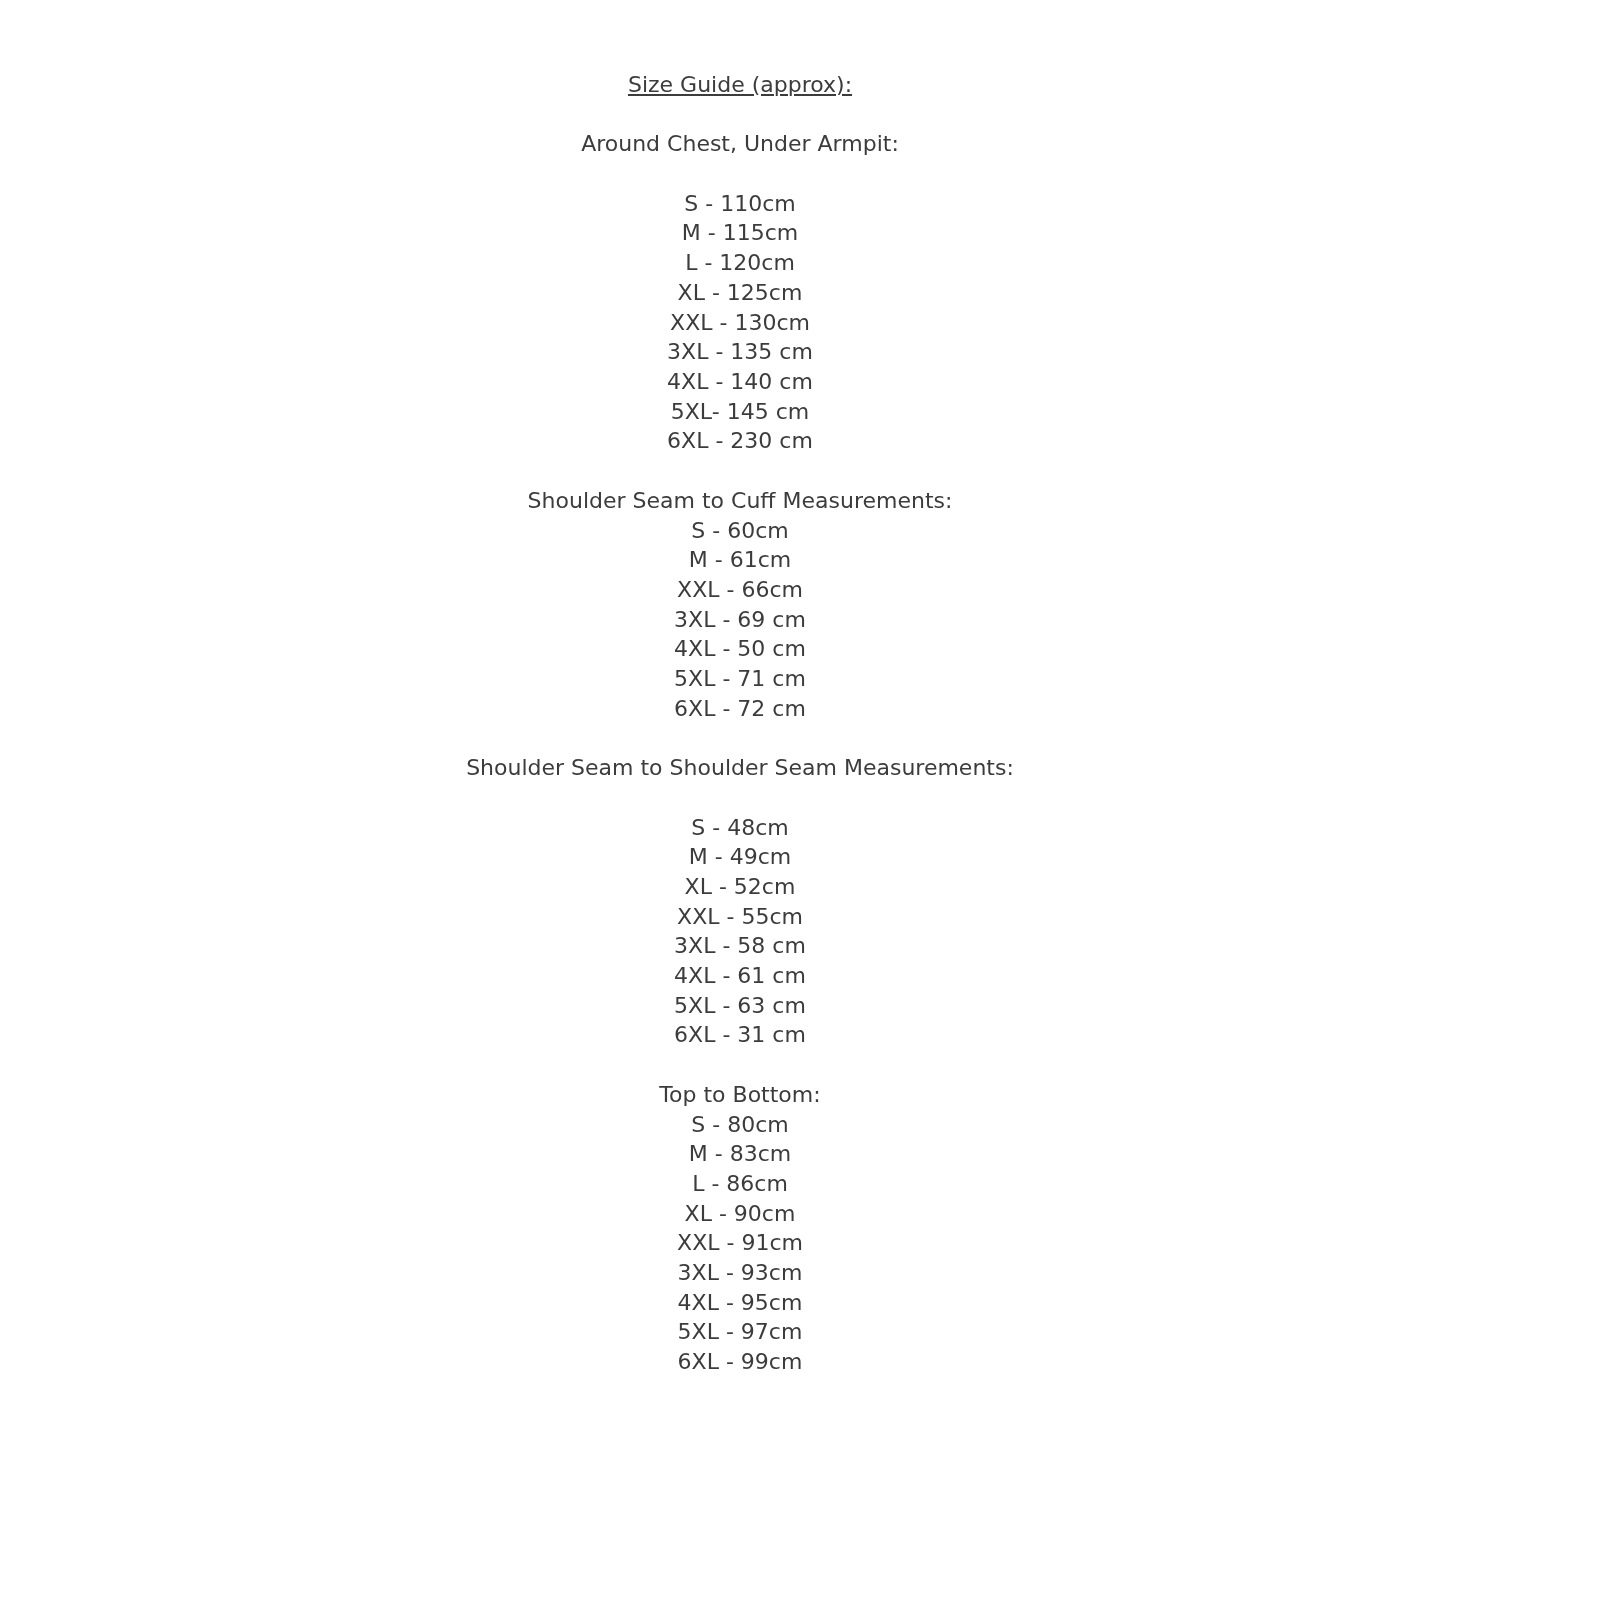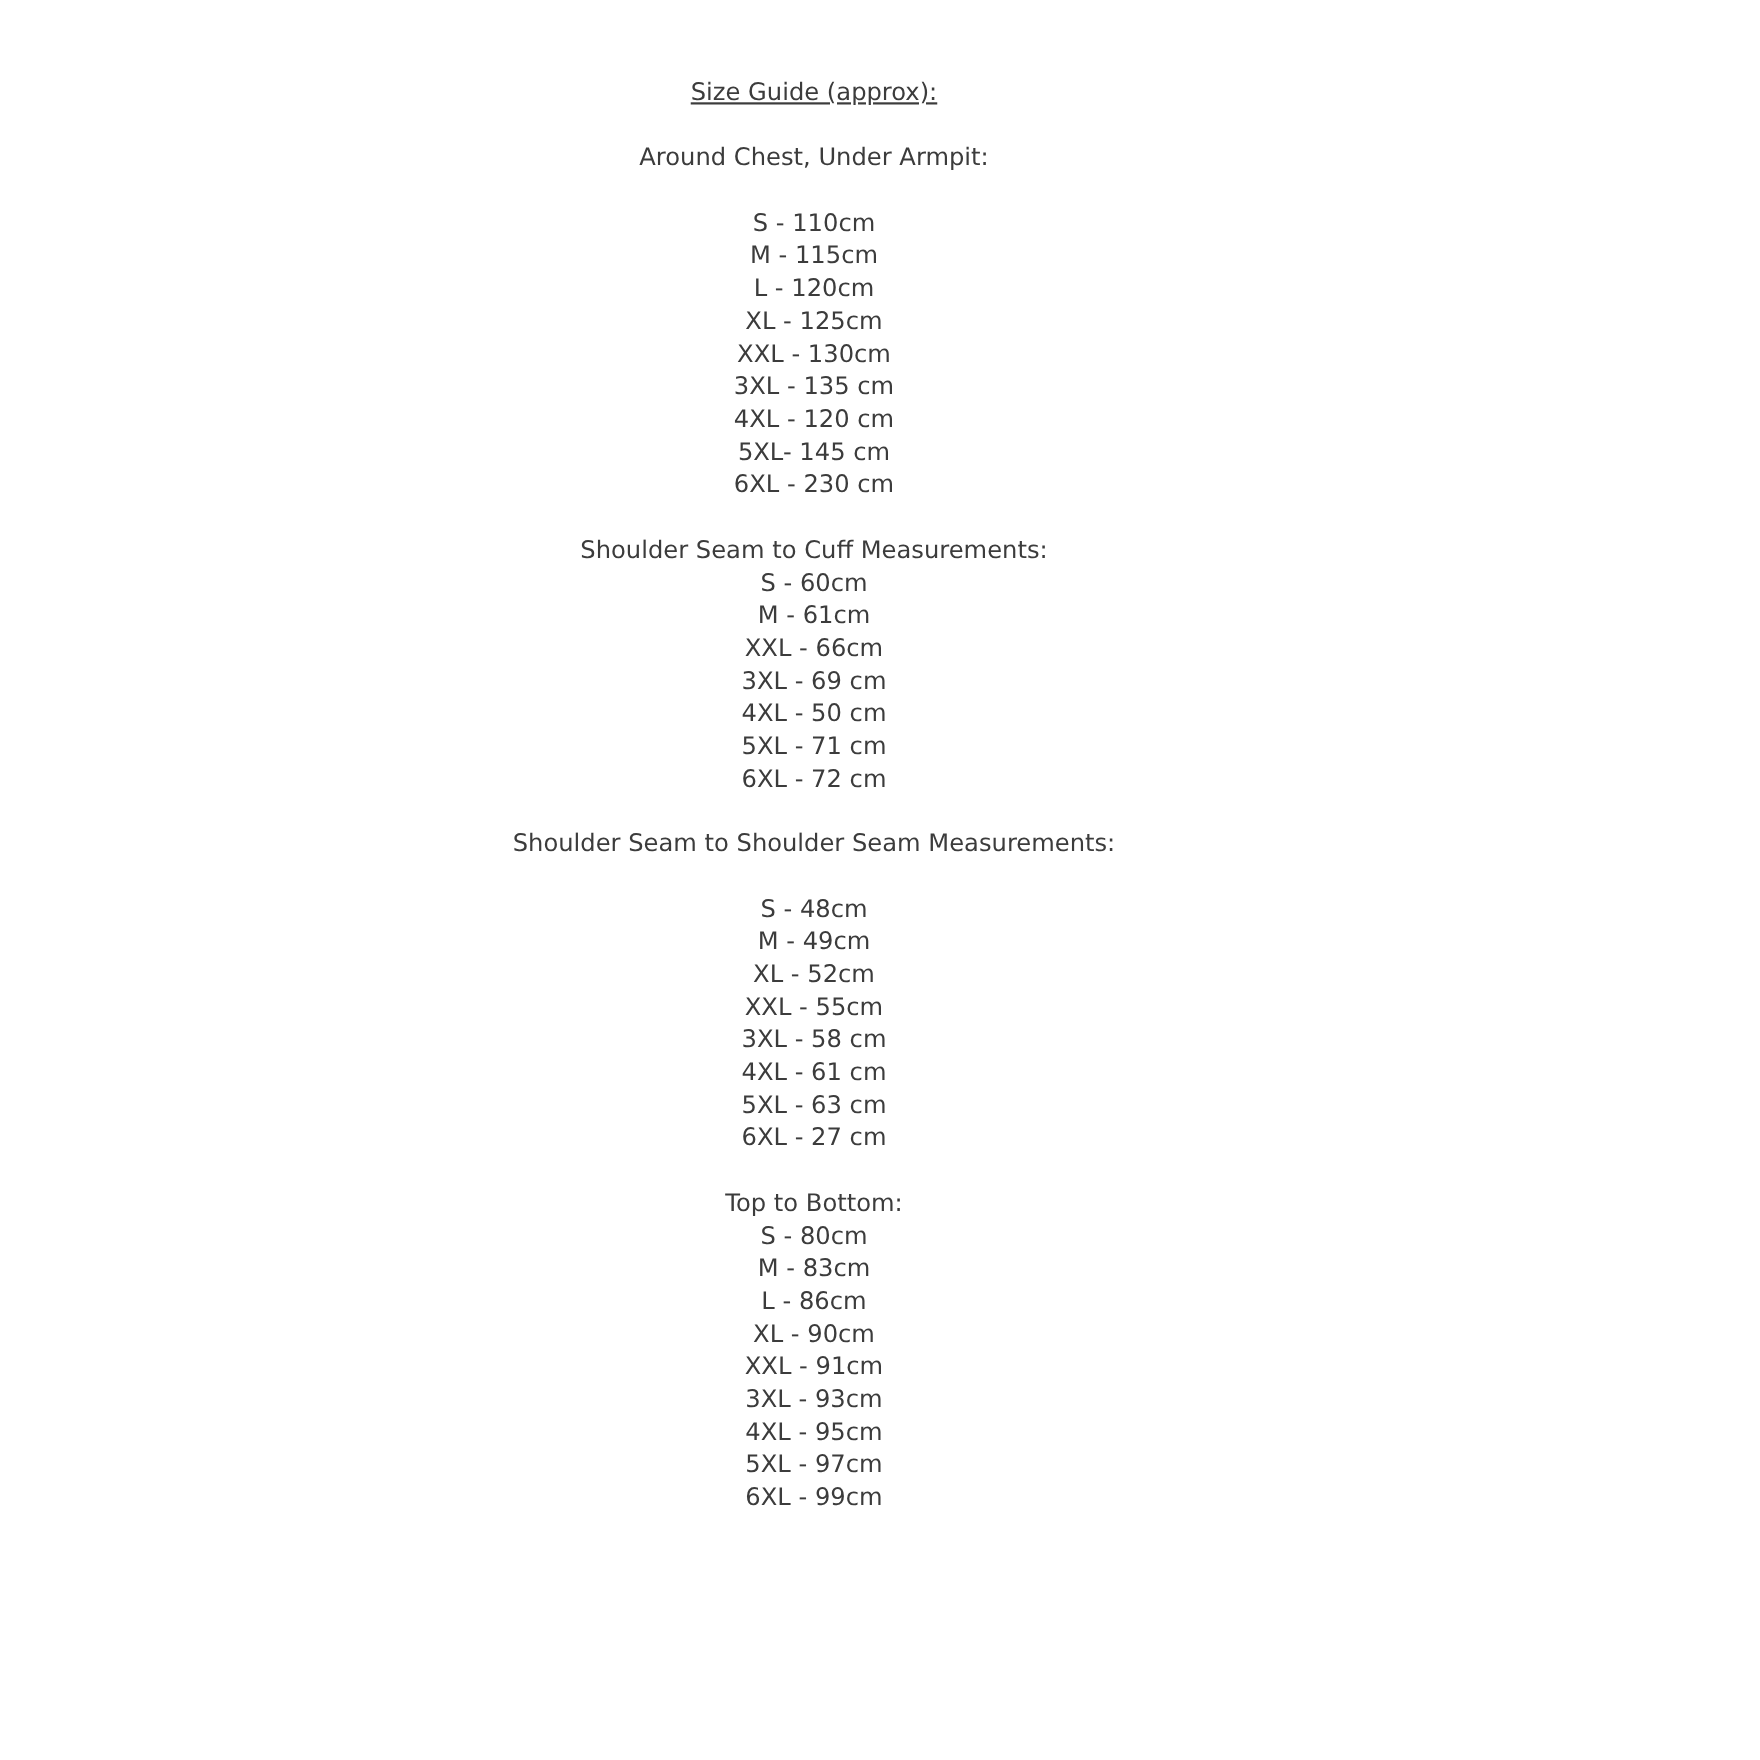--- a/index.html
+++ b/index.html
@@ -40,21 +40,21 @@
   <div class="line"></div>
   <div id="sections-root">
       <div class="line">Around Chest, Under Armpit:</div>
       <div class="line"></div>
       <div class="line">S - 110cm</div>
       <div class="line">M - 115cm</div>
       <div class="line">L - 120cm</div>
       <div class="line">XL - 125cm</div>
       <div class="line">XXL - 130cm</div>
       <div class="line">3XL - 135 cm</div>
-      <div class="line">4XL - 120 cm</div>
+      <div class="line">4XL - 140 cm</div>
       <div class="line">5XL- 145 cm</div>
       <div class="line">6XL - 230 cm</div>
       <div class="line"></div>
       <div class="line">Shoulder Seam to Cuff Measurements:</div>
       <div class="line">S - 60cm</div>
       <div class="line">M - 61cm</div>
       <div class="line">XXL - 66cm</div>
       <div class="line">3XL - 69 cm</div>
       <div class="line">4XL - 50 cm</div>
       <div class="line">5XL - 71 cm</div>
@@ -62,21 +62,21 @@
       <div class="line"></div>
       <div class="line">Shoulder Seam to Shoulder Seam Measurements:</div>
       <div class="line"></div>
       <div class="line">S - 48cm</div>
       <div class="line">M - 49cm</div>
       <div class="line">XL - 52cm</div>
       <div class="line">XXL - 55cm</div>
       <div class="line">3XL - 58 cm</div>
       <div class="line">4XL - 61 cm</div>
       <div class="line">5XL - 63 cm</div>
-      <div class="line">6XL - 27 cm</div>
+      <div class="line">6XL - 31 cm</div>
       <div class="line"></div>
       <div class="line">Top to Bottom:</div>
       <div class="line">S - 80cm</div>
       <div class="line">M - 83cm</div>
       <div class="line">L - 86cm</div>
       <div class="line">XL - 90cm</div>
       <div class="line">XXL - 91cm</div>
       <div class="line">3XL - 93cm</div>
       <div class="line">4XL - 95cm</div>
       <div class="line">5XL - 97cm</div>

